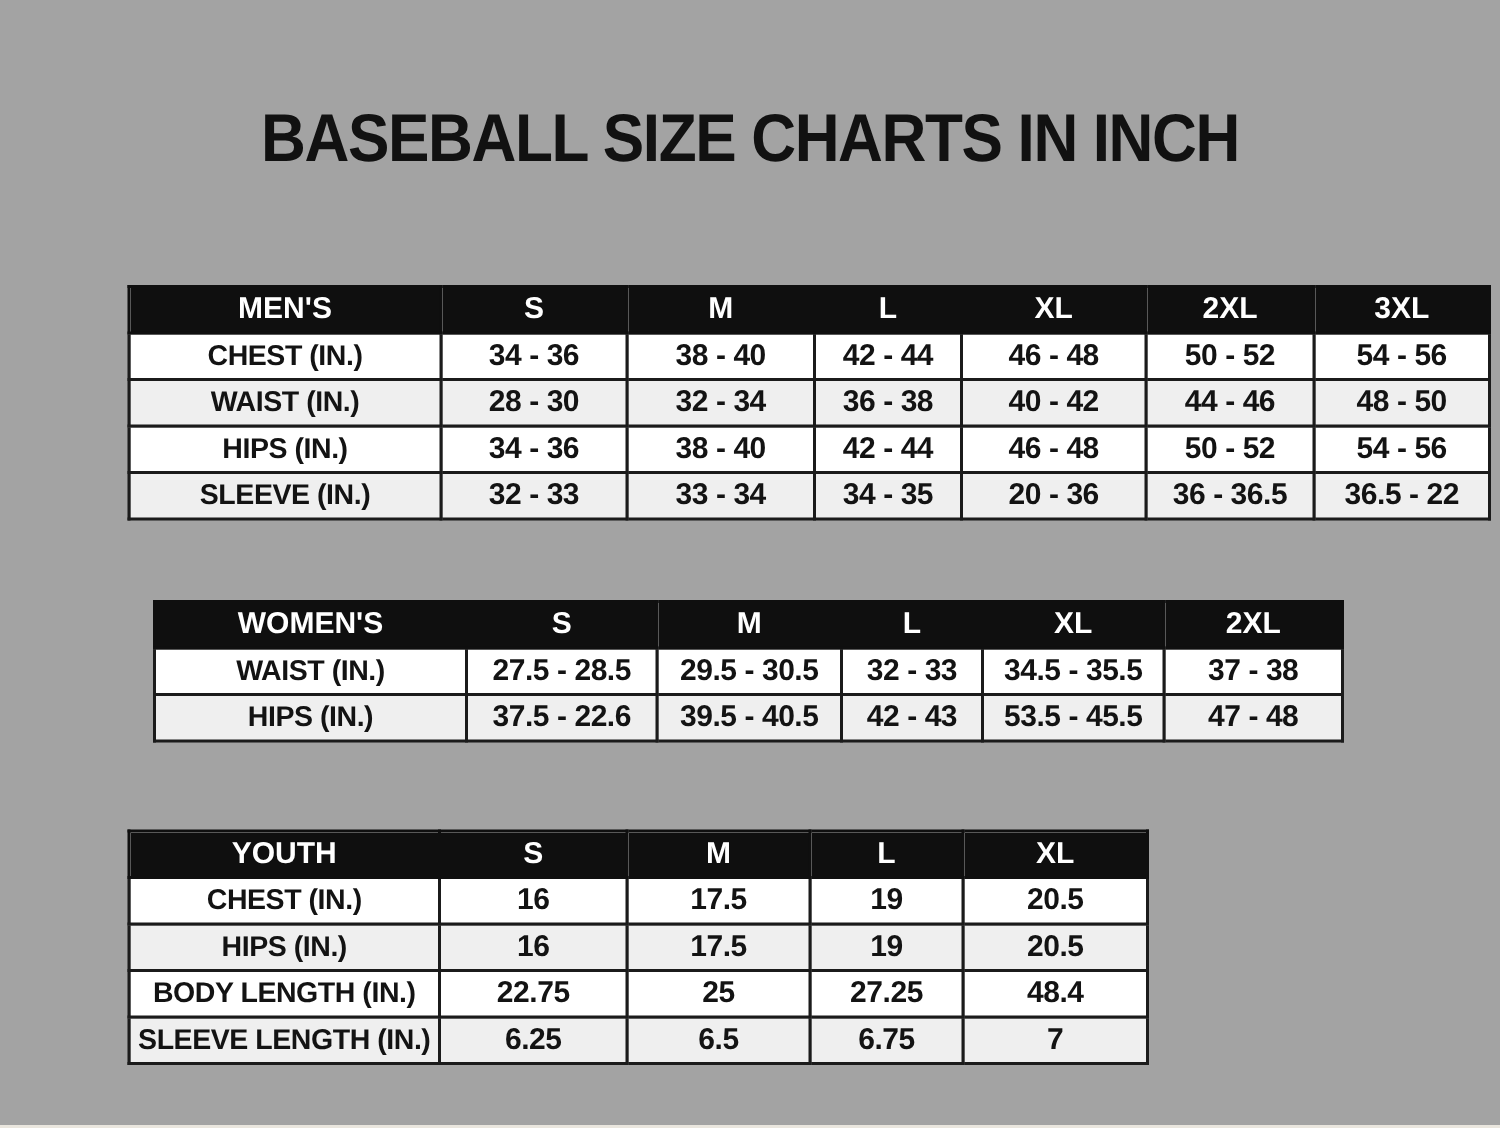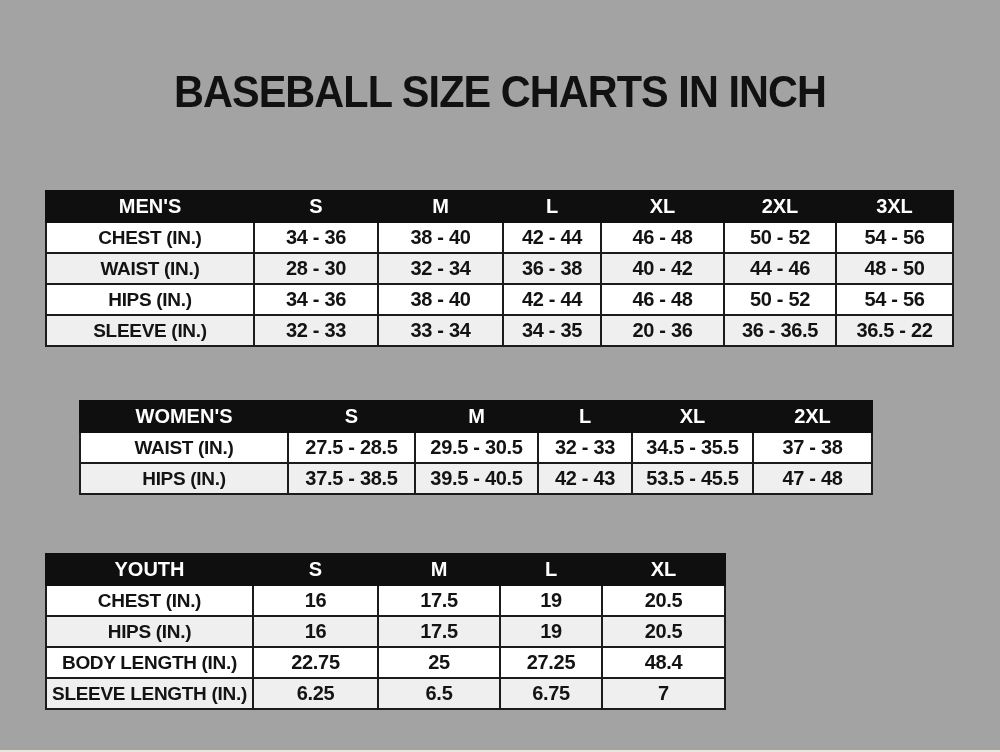--- a/index.html
+++ b/index.html
@@ -31,21 +31,21 @@
     margin: 0;
     text-align: center;
     font-size: 45px;
     line-height: 1.05;
     font-weight: 700;
     letter-spacing: -1px;
     color: #111111;
     transform: scaleX(0.92);
     white-space: nowrap;
   }
-  .tbl { position: absolute; }
+  .tbl { position: absolute; margin-left: 40px; }
   .tbl table {
     border-collapse: collapse;
     table-layout: fixed;
     border: 2px solid #1b1b1b;
   }
   .tbl th, .tbl td {
     border: 2px solid #1b1b1b;
     height: 29px;
     padding: 0 2px;
     text-align: center;
@@ -63,21 +63,21 @@
     border-color: #0f0f0f;
     font-size: 20px;
     letter-spacing: 0;
   }
   .tbl tbody tr:nth-child(odd) th,
   .tbl tbody tr:nth-child(odd) td { background: #ffffff; }
   .tbl tbody tr:nth-child(even) th,
   .tbl tbody tr:nth-child(even) td { background: #efefef; }
 
   #tbl-0 { left: 45px; top: 190px; }
-  #tbl-1 { left: 57px; top: 400px; padding-left: 22px; }
+  #tbl-1 { left: 40px; top: 400px; padding-left: 22px; }
   #tbl-2 { left: 45px; top: 553px; }
 </style>
 </head>
 <body>
 
 <div class="page">
   <h1 class="title">BASEBALL SIZE CHARTS IN INCH</h1>
   <section class="tbl" id="tbl-0">
       <table>
         <colgroup>
@@ -164,21 +164,21 @@
           <tr>
             <th>WAIST (IN.)</th>
             <td>27.5 - 28.5</td>
             <td>29.5 - 30.5</td>
             <td>32 - 33</td>
             <td>34.5 - 35.5</td>
             <td>37 - 38</td>
           </tr>
           <tr>
             <th>HIPS (IN.)</th>
-            <td>37.5 - 38.5</td>
+            <td>37.5 - 22.6</td>
             <td>39.5 - 40.5</td>
             <td>42 - 43</td>
             <td>53.5 - 45.5</td>
             <td>47 - 48</td>
           </tr>
         </tbody>
       </table>
     </section>
   <section class="tbl" id="tbl-2">
       <table>

